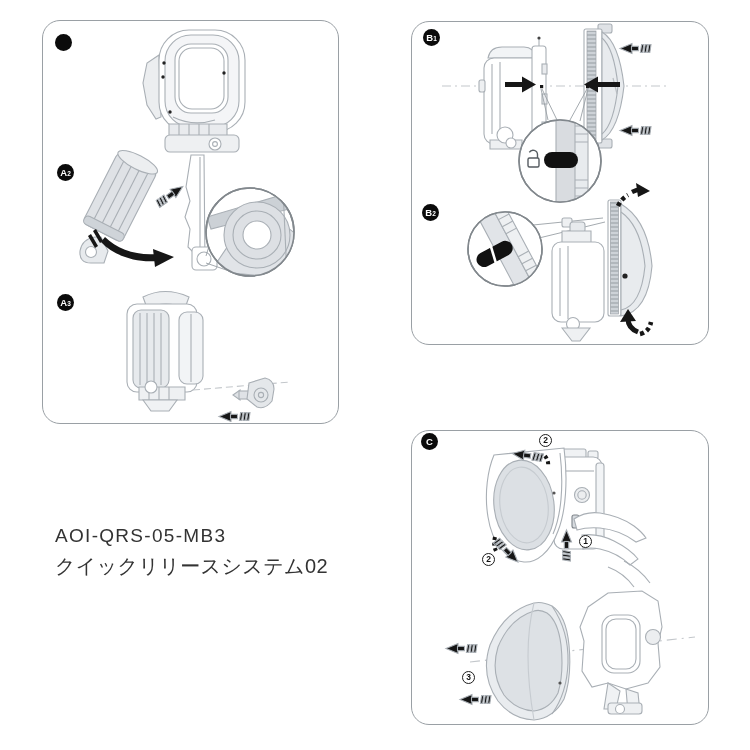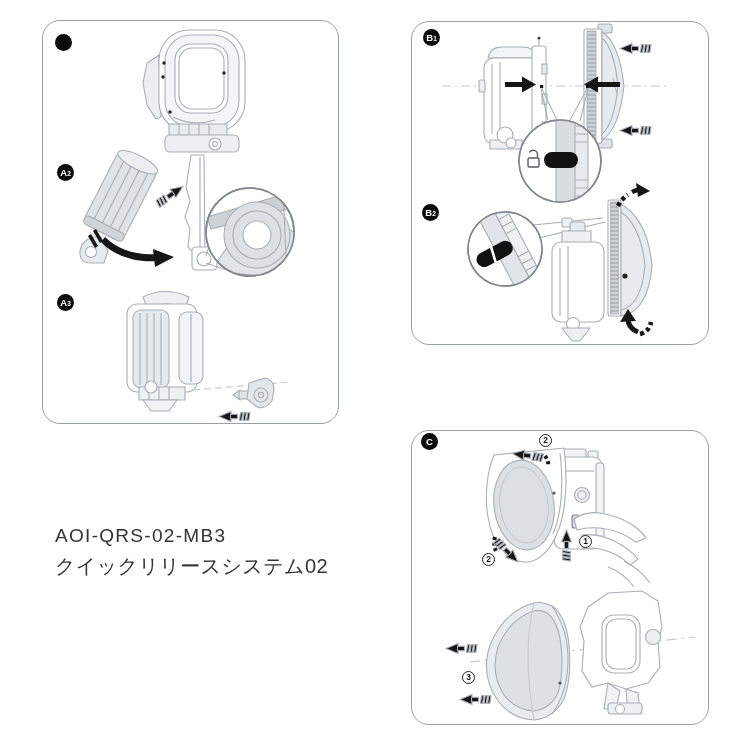--- a/index.html
+++ b/index.html
@@ -384,15 +384,15 @@
     </div>
   <div class="callout" style="left:70px;top:122px;">
       <span>2</span>
     </div>
   <div class="callout" style="left:50px;top:240px;">
       <span>3</span>
     </div>
 </section>
 
 <div class="title-block">
-  <div class="l1">AOI-QRS-02-MB3</div>
+  <div class="l1">AOI-QRS-05-MB3</div>
   <div class="l2">クイックリリースシステム02</div>
 </div>
 
 </body></html>

